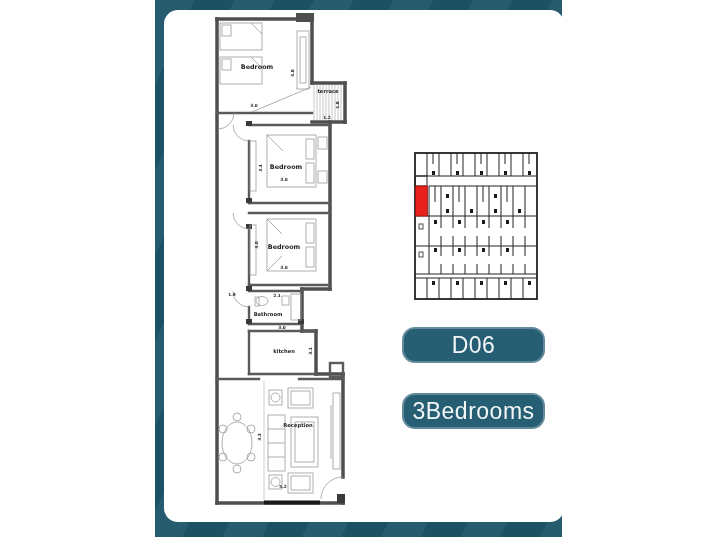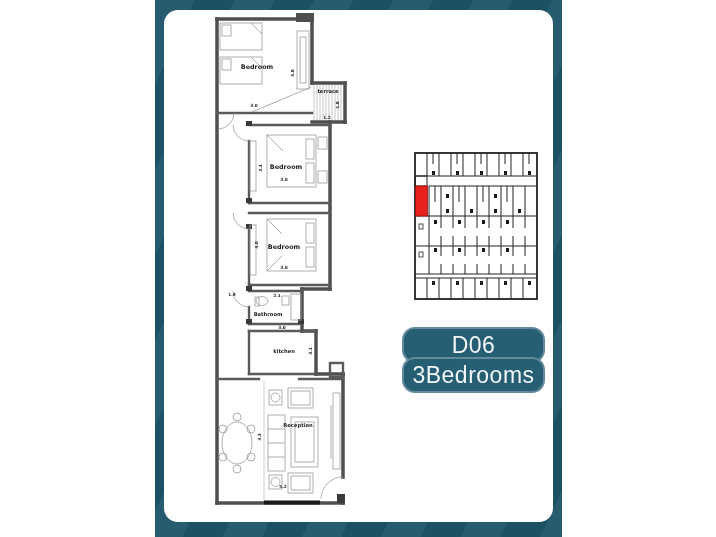--- a/index.html
+++ b/index.html
@@ -8,33 +8,33 @@
     font-family:"Liberation Sans", sans-serif;overflow:hidden;
   }
   .backdrop{
     position:absolute;left:155px;top:0;width:407px;height:537px;
     background:
       repeating-linear-gradient(115deg, rgba(255,255,255,0.045) 0 36px, rgba(0,0,0,0.04) 36px 72px),
       #1d5468;
   }
   .card{
     position:absolute;left:164px;top:10px;width:389px;height:512px;
-    background:#ffffff;border-radius:14px;
+    background:#ffffff;border-radius:14px;padding-left:11px;
   }
   .floorplan-svg{position:absolute;left:40px;top:3px;width:176px;height:499px;}
   .keyplan-svg{position:absolute;left:246px;top:140px;width:132px;height:152px;}
   .badge{
     position:absolute;left:238px;width:143px;height:36px;
     background:#265e73;border:2px solid rgba(255,255,255,0.28);
     border-radius:13px;box-sizing:border-box;
     display:flex;align-items:center;justify-content:center;
     color:#f2f6f7;font-size:23px;font-weight:500;letter-spacing:0.5px;
   }
   .badge sup{font-size:13px;margin-left:1px;line-height:1;}
-  .b1{top:317px;} .b2{top:347px;} .b3{top:418px;}
+  .b1{top:317px;} .b2{top:383px;} .b3{top:418px;}
   text{font-family:"DejaVu Sans", sans-serif;}
   .room-label{font-size:6.4px;font-weight:bold;fill:#1c1c1c;}
   .room-label-sm{font-size:5.2px;font-weight:bold;fill:#1c1c1c;}
   .dim{font-size:4.3px;font-weight:bold;fill:#2a2a2a;}
 </style>
 </head>
 <body>
 
 <div class="backdrop"></div>
 

